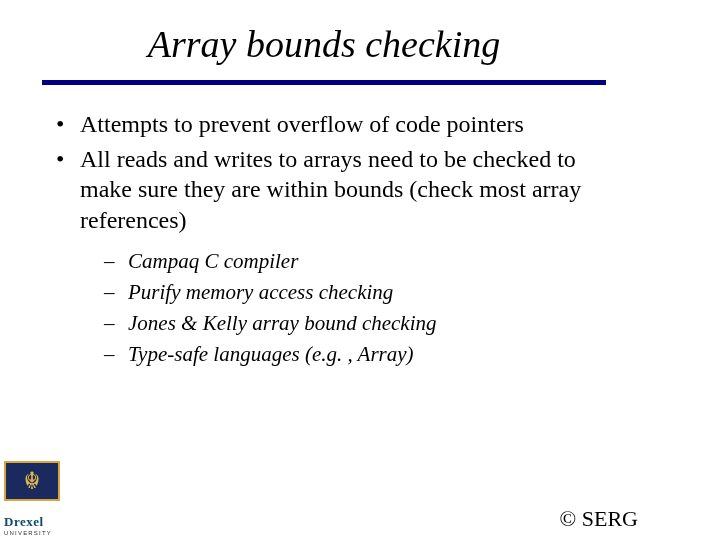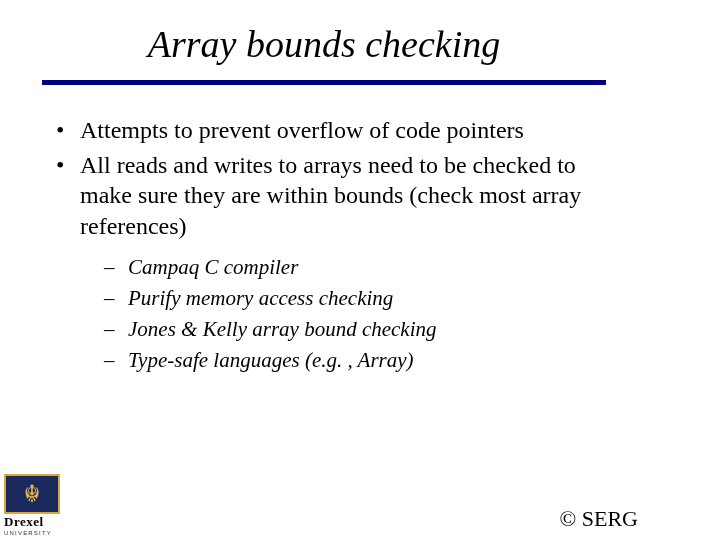--- a/index.html
+++ b/index.html
@@ -1,31 +1,31 @@
 <!DOCTYPE html>
 <html><head>
 <meta charset="utf-8">
 <style>
   * { margin: 0; padding: 0; box-sizing: border-box; }
   html, body { width: 720px; height: 540px; background: #fff; font-family: "Times New Roman", Times, serif; color: #000; }
   .slide { position: relative; width: 648px; height: 540px; }
   .title { text-align: center; font-style: italic; font-size: 38px; padding-top: 22px; }
   .rule-wrap { padding: 0 42px; margin-top: 14px; }
   .rule { height: 5px; background: #000080; }
-  .body { padding: 30px 50px 0 50px; font-size: 24px; line-height: 1.28; }
+  .body { padding: 24px 50px 0 50px; font-size: 24px; line-height: 1.28; }
   ul.main { list-style: none; }
   ul.main > li { position: relative; padding-left: 30px; margin-bottom: 4px; }
   ul.main > li::before { content: "•"; position: absolute; left: 6px; top: 0; }
   ul.sub { list-style: none; margin-top: 12px; margin-left: 20px; font-size: 21px; }
   ul.sub > li { position: relative; padding-left: 28px; margin-bottom: 4px; font-style: italic; }
   ul.sub > li::before { content: "–"; position: absolute; left: 4px; top: 0; }
   .logo { position: absolute; left: 4px; bottom: 4px; width: 64px; }
   .logo-box { width: 56px; height: 40px; background: #1a2a5e; border: 2px solid #d9a63e; display: flex; align-items: center; justify-content: center; }
   .logo-dragon { color: #e2b64a; font-size: 24px; line-height: 1; }
-  .logo-name { font-family: "Times New Roman", serif; font-size: 13px; color: #000000; font-weight: bold; letter-spacing: 0.5px; margin-top: 0; }
+  .logo-name { font-family: "Times New Roman", serif; font-size: 13px; color: #0c4a6e; font-weight: bold; letter-spacing: 0.5px; margin-top: 13px; }
   .logo-sub { font-family: Arial, sans-serif; font-size: 6px; letter-spacing: 1.2px; color: #333; }
   .copyright { position: absolute; right: 10px; bottom: 8px; font-size: 22px; }
 </style>
 </head>
 <body>
 
 <div class="slide">
 
   <div class="title">Array bounds checking</div>
 

